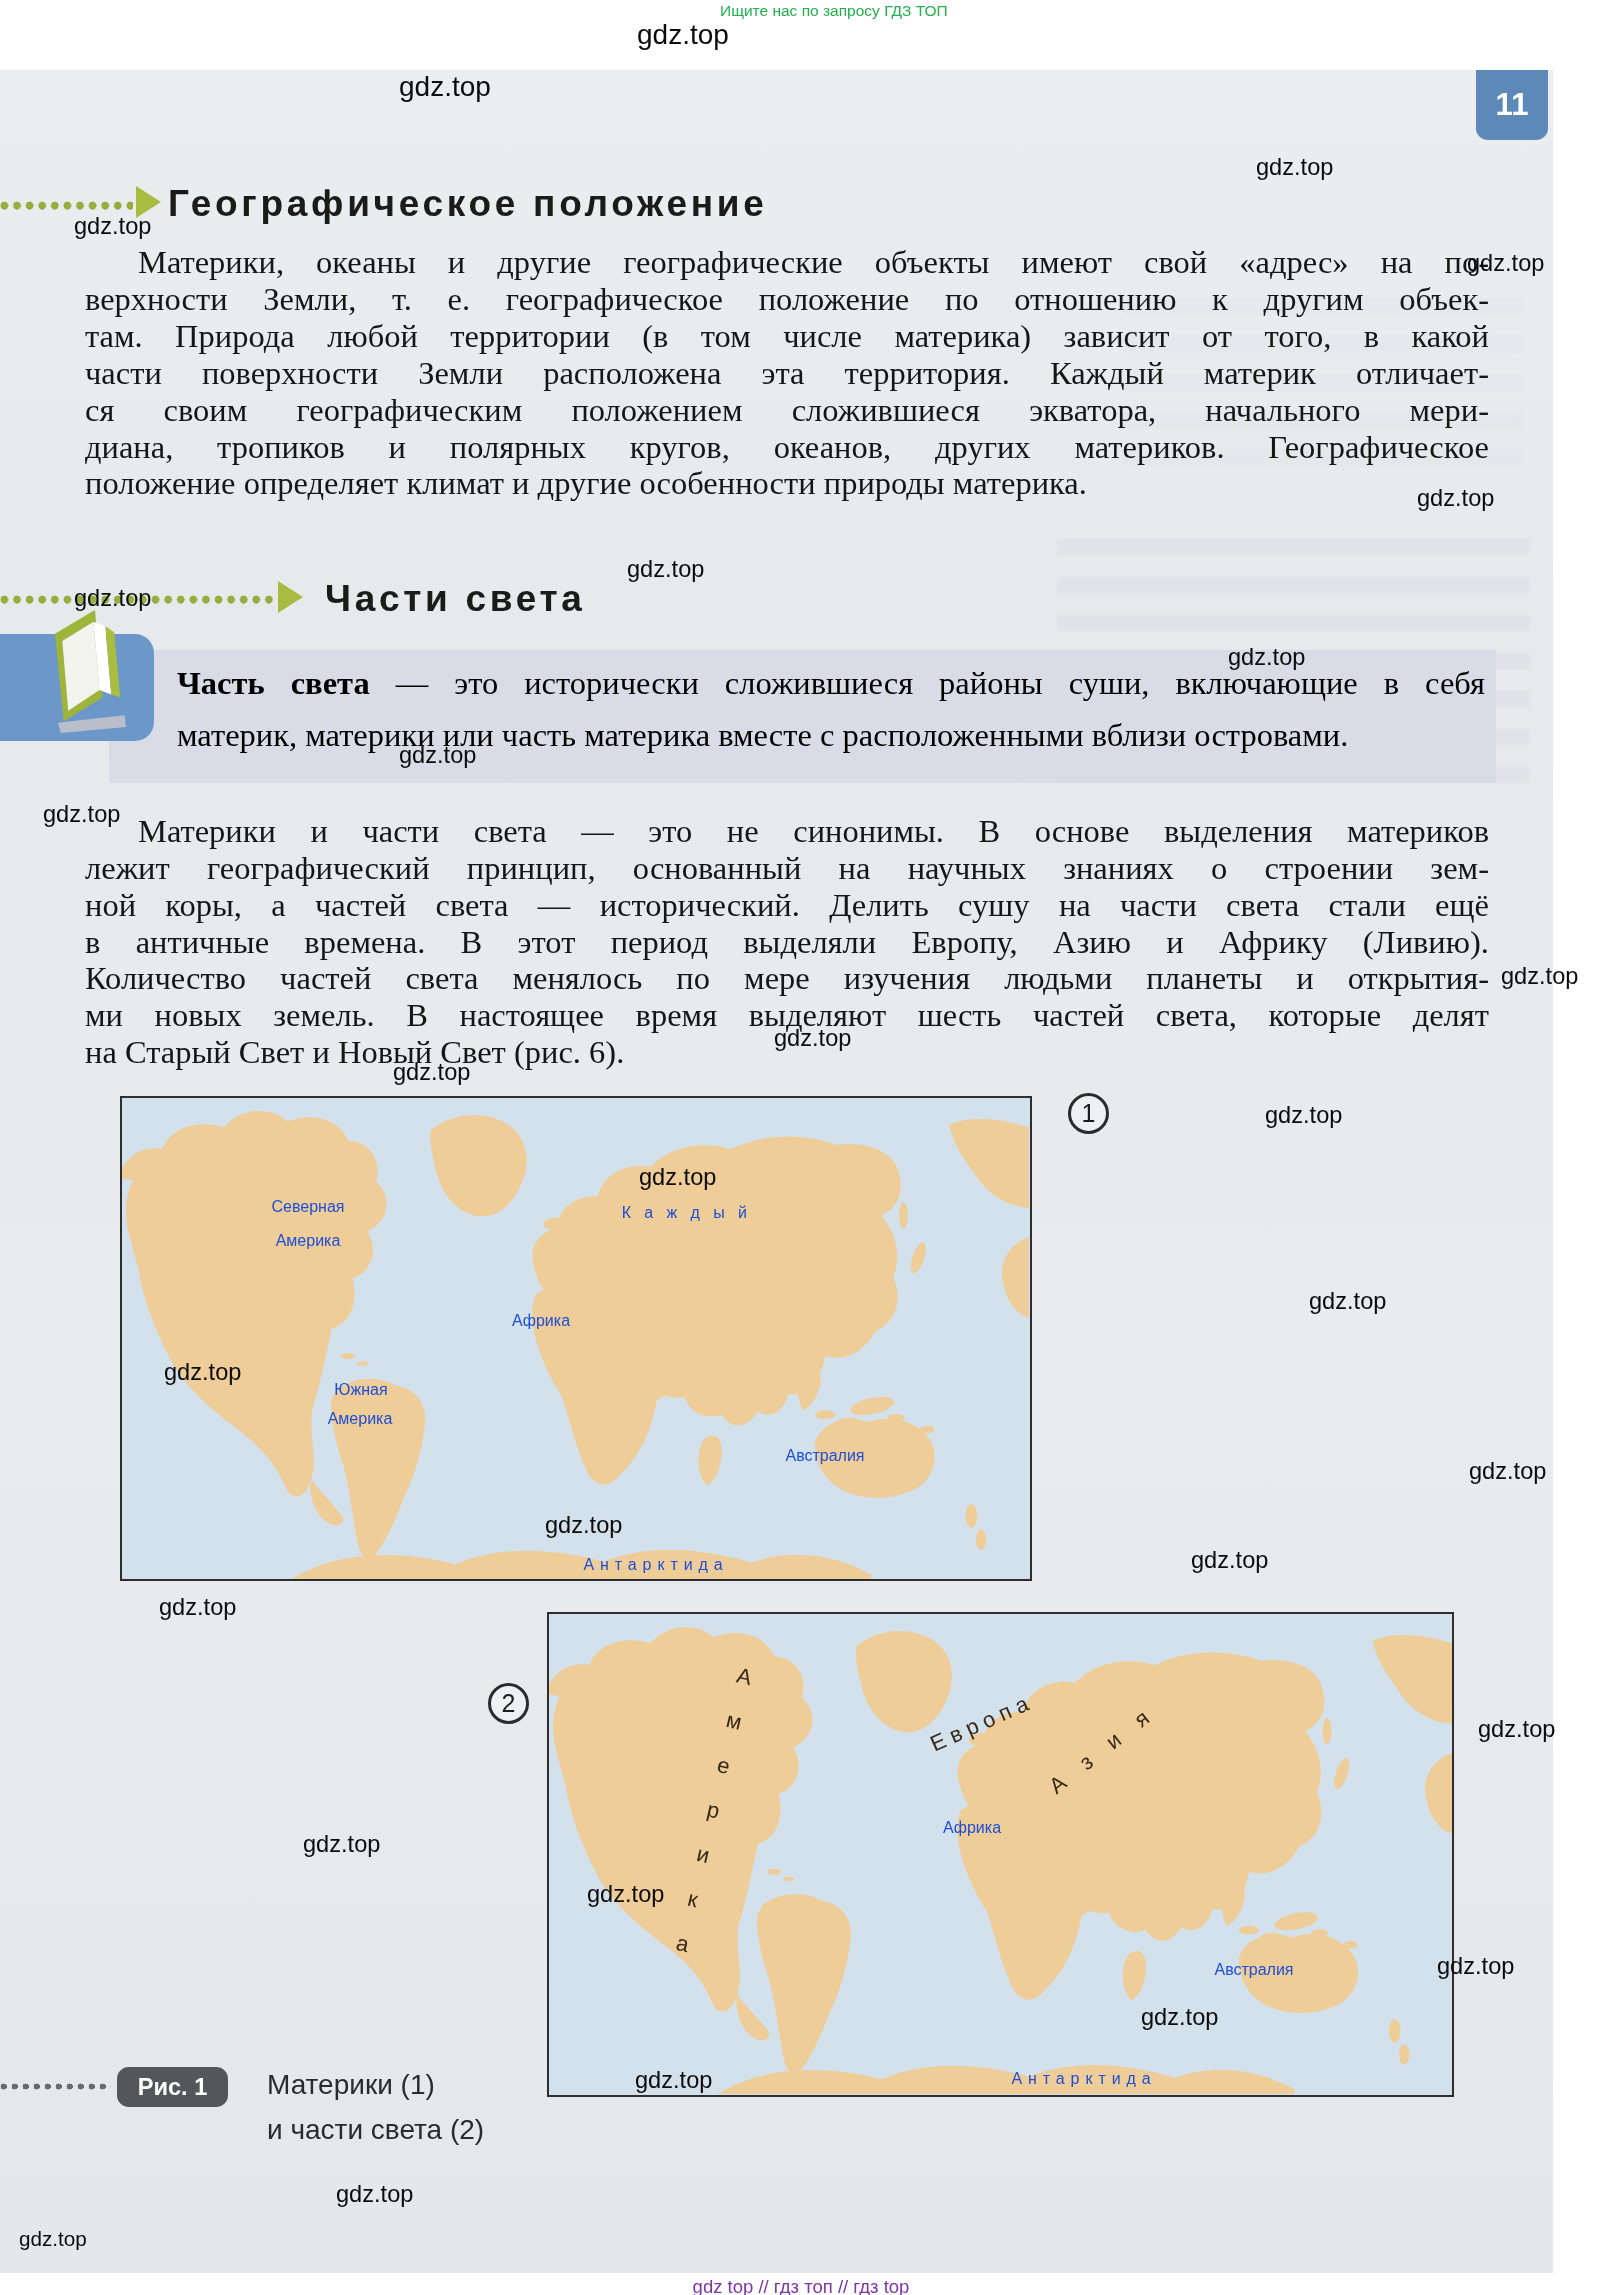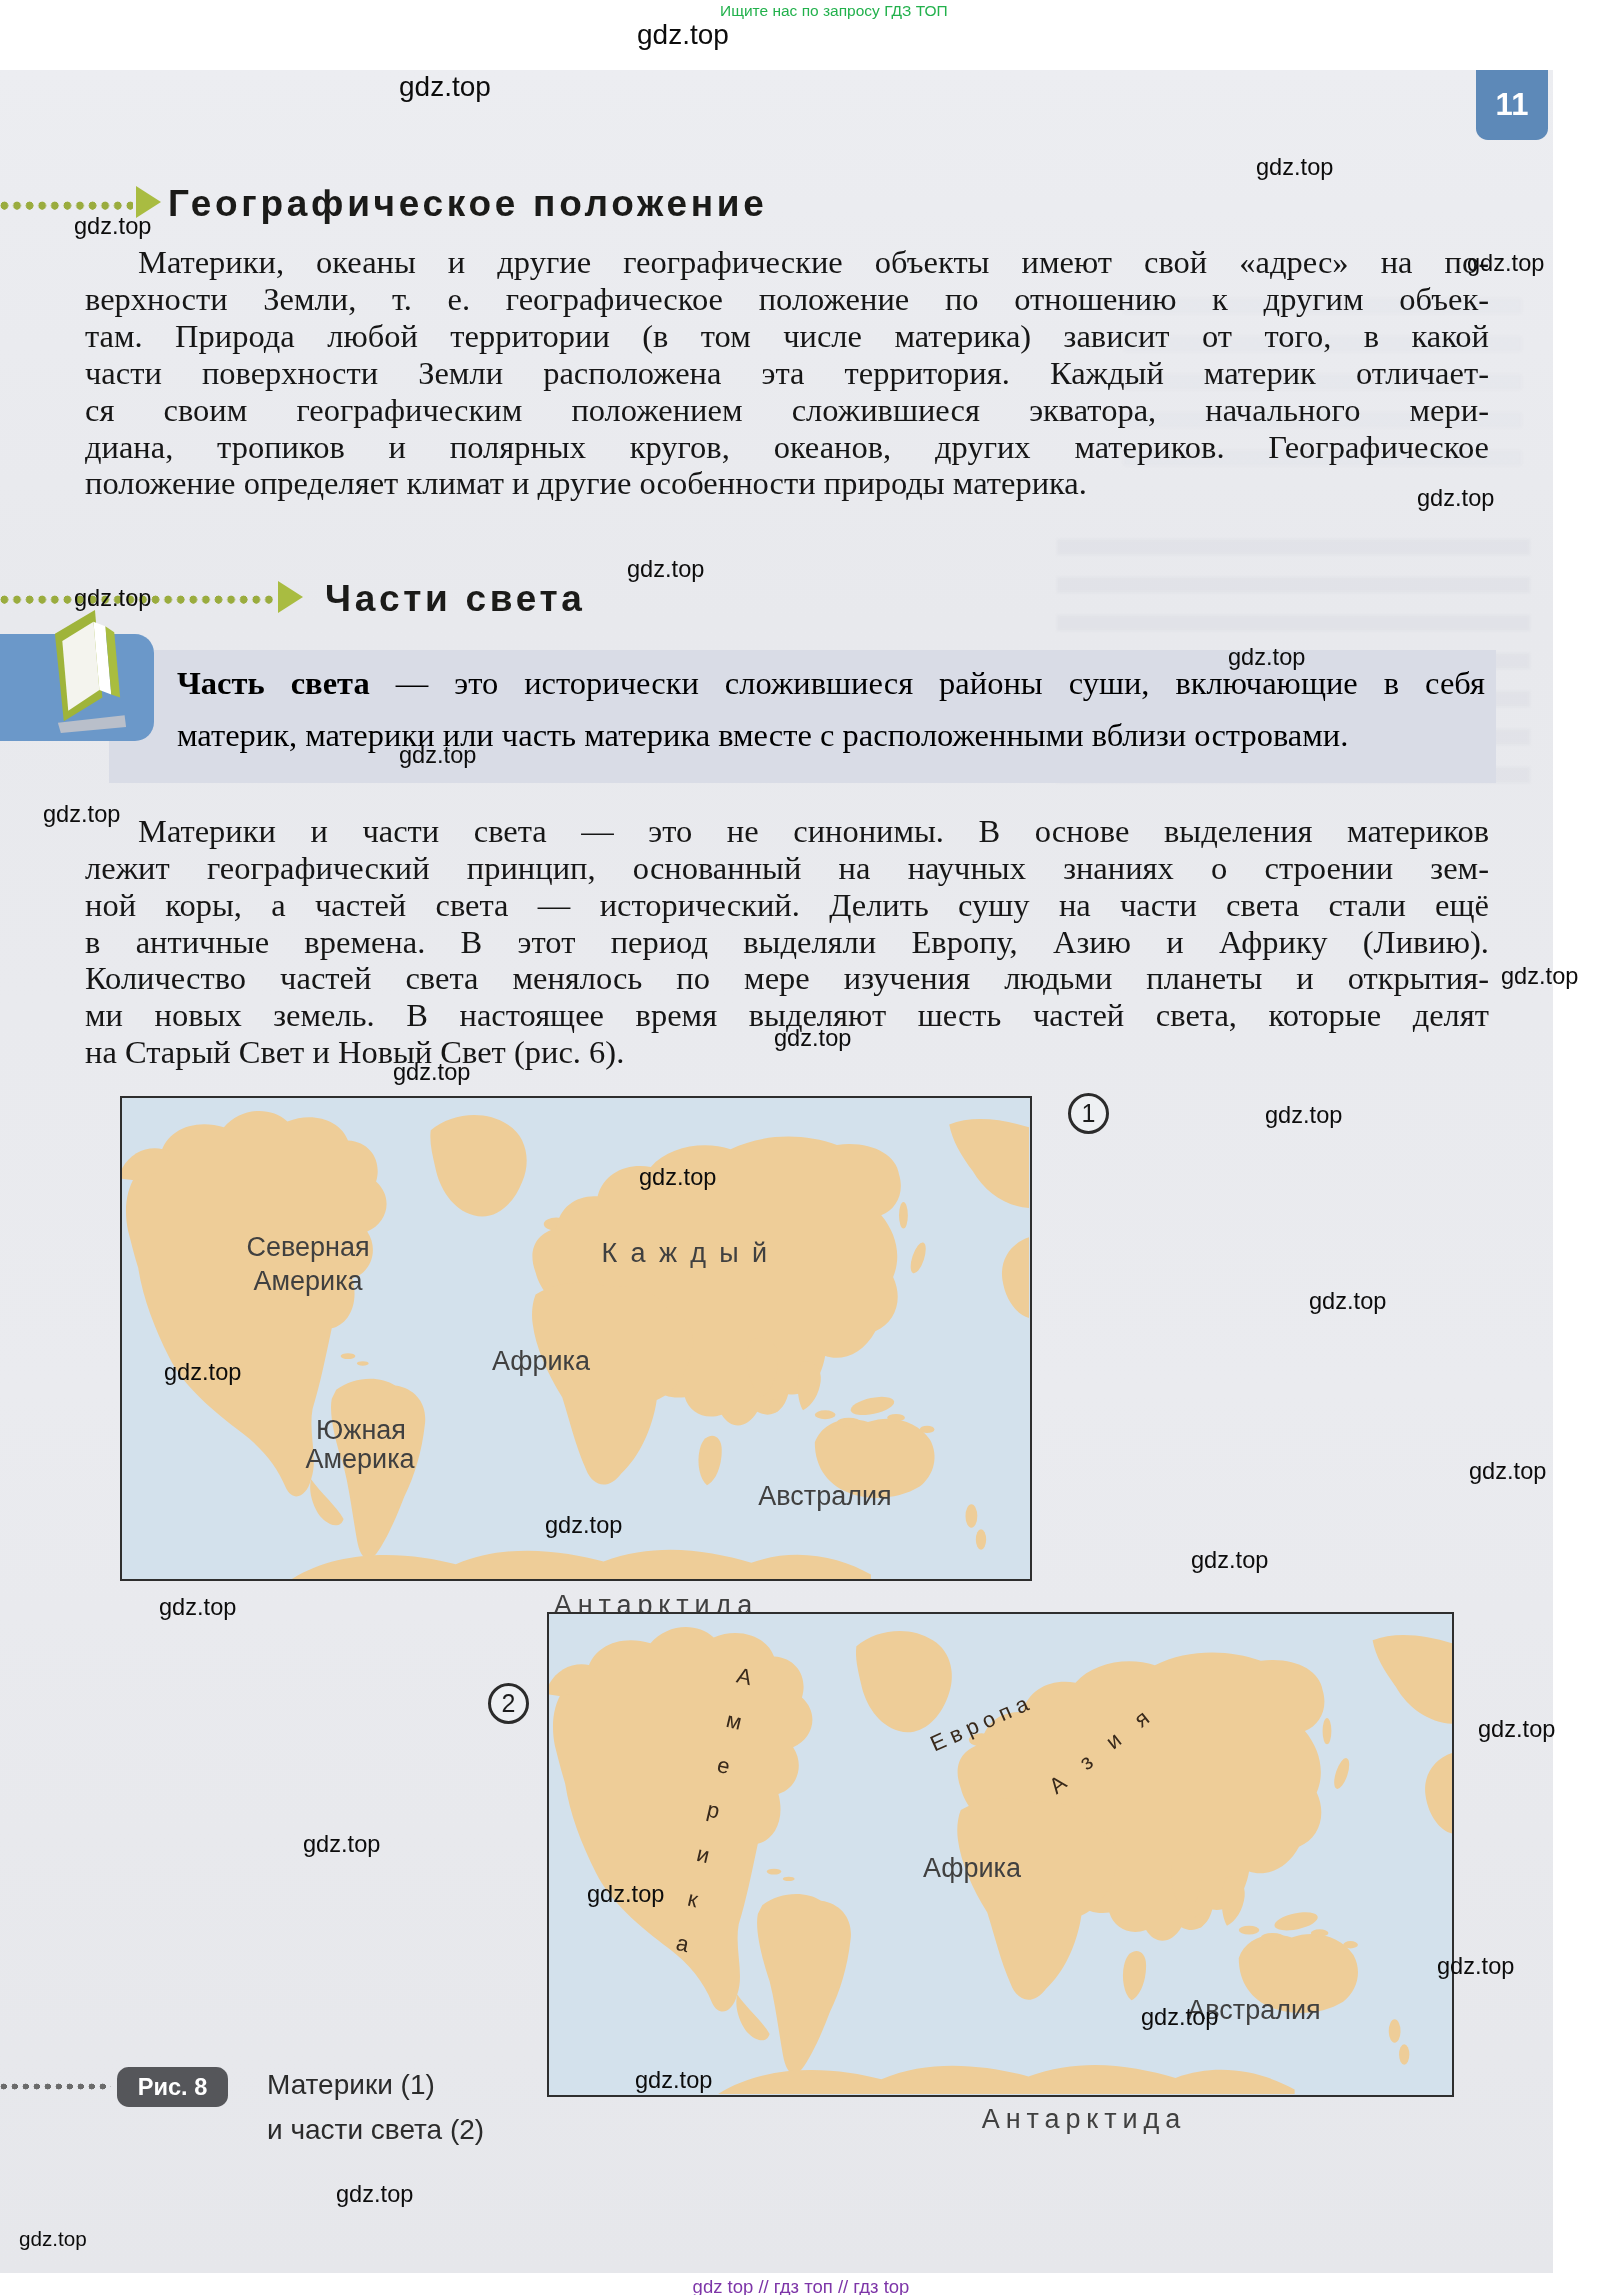--- a/index.html
+++ b/index.html
@@ -39,21 +39,21 @@
   .bodyline.last{text-align-last:left;}
   
   .defband{position:absolute;left:109px;top:650px;width:1387px;height:133px;background:#d9dce6;}
   .bluecard{position:absolute;left:0;top:634px;width:154px;height:107px;background:#6b98c9;
             border-radius:0 19px 19px 0;}
   .defline{position:absolute;left:177px;width:1308px;height:37px;font-family:"Liberation Serif",serif;
            font-size:32.5px;line-height:37px;color:#000000;text-align:justify;text-align-last:justify;white-space:nowrap;}
   .defline.last{text-align-last:left;}
   
   .map{position:absolute;border:2.2px solid #2e2e2e;box-sizing:border-box;background:#d3e1ec;}
-  .maplabel{position:absolute;font-size:27px;color:#404040;white-space:nowrap;transform:translate(-50%,-50%);margin-top:40px;}
+  .maplabel{position:absolute;font-size:16px;color:#1d4ed8;white-space:nowrap;transform:translate(-50%,-50%);}
   .ls-wide{letter-spacing:13.3px;}
   .ls-mid{letter-spacing:5.9px;}
   .circlenum{position:absolute;width:41px;height:41px;border:3px solid #2b2b2b;border-radius:50%;
              background:#eef0f3;box-sizing:border-box;display:flex;align-items:center;justify-content:center;
              font-size:25px;color:#1d1d1d;}
   .vert{position:absolute;writing-mode:vertical-rl;text-orientation:upright;letter-spacing:20.7px;
         font-size:22px;color:#38291b;}
   .rot{transform-origin:center;white-space:nowrap;position:absolute;font-size:22px;color:#38291b;}
   
   .figbadge{position:absolute;left:117px;top:2067px;width:111px;height:40px;background:#55565a;
@@ -176,21 +176,21 @@
     <div class="maplabel" style="left:423px;top:214px;">Африка</div>
     <div class="maplabel" style="left:705px;top:356px;">Австралия</div>
     <div class="maplabel ls-mid" style="left:535px;top:465px;">Антарктида</div>
   </div>
   <div class="circlenum" style="left:488px;top:1683px;">
     <span>2</span>
   </div>
 
   <div class="leader gray" style="left:0;top:2083px;width:111px;"></div>
   <div class="figbadge">
-    <span>Рис. 8</span>
+    <span>Рис. 1</span>
   </div>
   <div class="capline" style="top:2069px;">Материки (1)</div>
   <div class="capline" style="top:2114px;">и части света (2)</div>
 
   <div class="wm big" style="left:637px;top:19px;">gdz.top</div>
   <div class="wm big" style="left:399px;top:71px;">gdz.top</div>
   <div class="wm" style="left:1256px;top:154px;">gdz.top</div>
   <div class="wm" style="left:74px;top:213px;">gdz.top</div>
   <div class="wm" style="left:1467px;top:250px;">gdz.top</div>
   <div class="wm" style="left:1417px;top:485px;">gdz.top</div>

